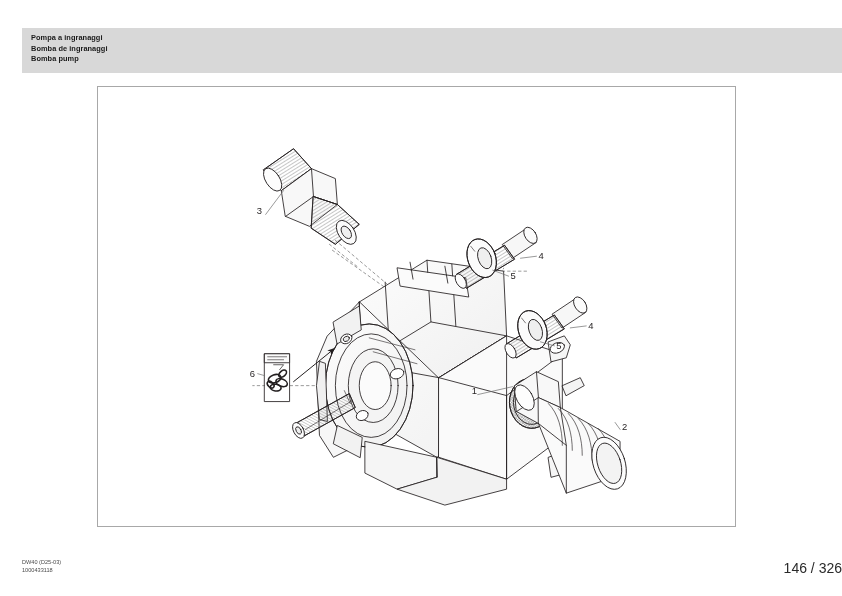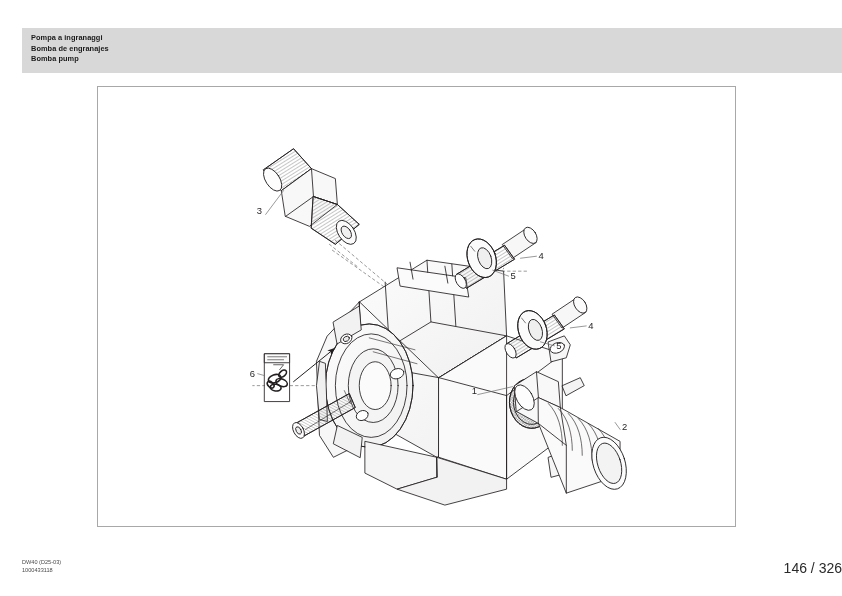--- a/index.html
+++ b/index.html
@@ -81,21 +81,21 @@
   }
 </style>
 </head>
 <body>
 
 <div class="page">
 
   <div class="header-band">
     <div class="titles">
       <div>Pompa a ingranaggi</div>
-      <div>Bomba de engranajes</div>
+      <div>Bomba de ingranaggi</div>
       <div>Bomba pump</div>
     </div>
   </div>
 
   <div class="drawing-frame">
     <svg viewBox="0 0 639 441" xmlns="http://www.w3.org/2000/svg">
       <defs>
         <pattern id="hatchA" width="3" height="3" patternTransform="rotate(58)" patternUnits="userSpaceOnUse">
           <line x1="0" y1="0" x2="0" y2="3" stroke="#5a5a5a" stroke-width="0.7"></line>
         </pattern>

